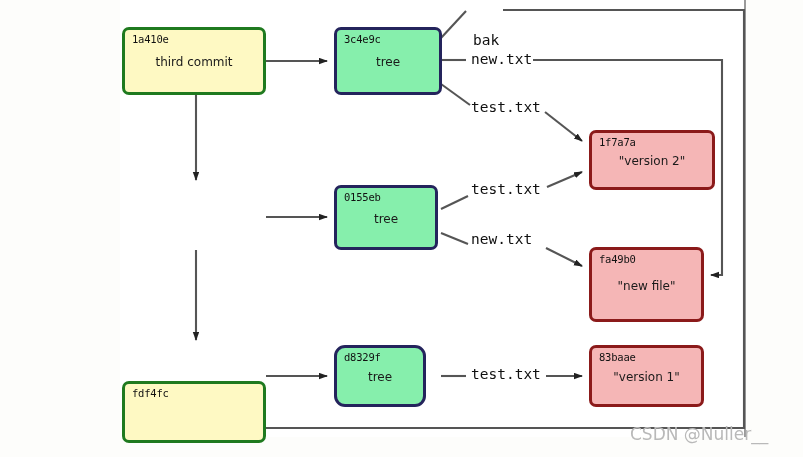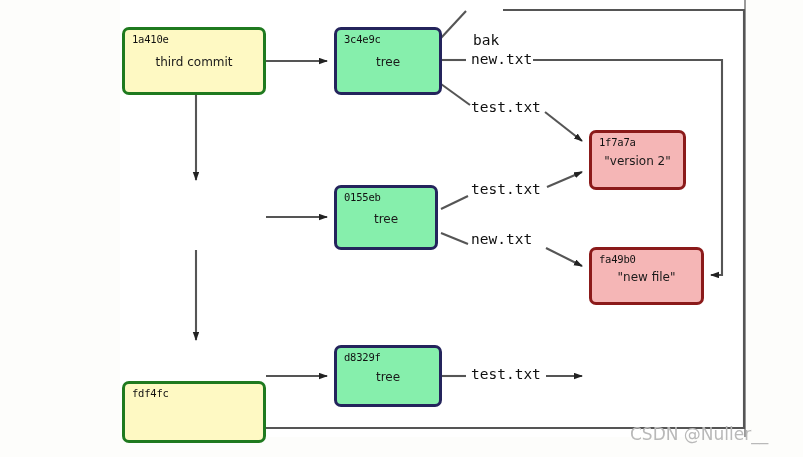--- a/index.html
+++ b/index.html
@@ -155,35 +155,39 @@
   <div class="node tree" style="left:334px; top:27px; width:108px; height:68px;">
     <span class="hash">3c4e9c</span>
     <span class="title">tree</span>
   </div>
 
   <div class="node tree" style="left:334px; top:185px; width:104px; height:65px;">
     <span class="hash">0155eb</span>
     <span class="title">tree</span>
   </div>
 
-  <div class="node tree" style="left:334px; top:345px; width:108px; height:62px;">
+  <div class="node tree" style="left:334px; top:345px; width:92px; height:62px;border-radius:11px;">
     <span class="hash">d8329f</span>
     <span class="title">tree</span>
   </div>
 
-  <div class="node blob" style="left:589px; top:130px; width:97px; height:60px;padding-left:32px;">
+  <div class="node blob" style="left:589px; top:130px; width:126px; height:60px;padding-left:32px;">
     <span class="hash">1f7a7a</span>
     <span class="title">"version 2"</span>
   </div>
 
-  <div class="node blob" style="left:589px; top:247px; width:115px; height:58px;">
+  <div class="node blob" style="left:589px; top:247px; width:115px; height:75px;">
     <span class="hash">fa49b0</span>
     <span class="title">"new file"</span>
   </div>
 
+  <div class="node blob" style="left:589px; top:345px; width:115px; height:62px;">
+    <span class="hash">83baae</span>
+    <span class="title">"version 1"</span>
+  </div>
 
   <span class="edge-label" style="left:473px; top:2px;margin-top:30px;">bak</span>
   <span class="edge-label" style="left:471px; top:51px;">new.txt</span>
   <span class="edge-label" style="left:471px; top:99px;">test.txt</span>
   <span class="edge-label" style="left:471px; top:181px;">test.txt</span>
   <span class="edge-label" style="left:471px; top:231px;">new.txt</span>
   <span class="edge-label" style="left:471px; top:366px;">test.txt</span>
 
   <div id="watermark">CSDN @Nuller__</div>
 

